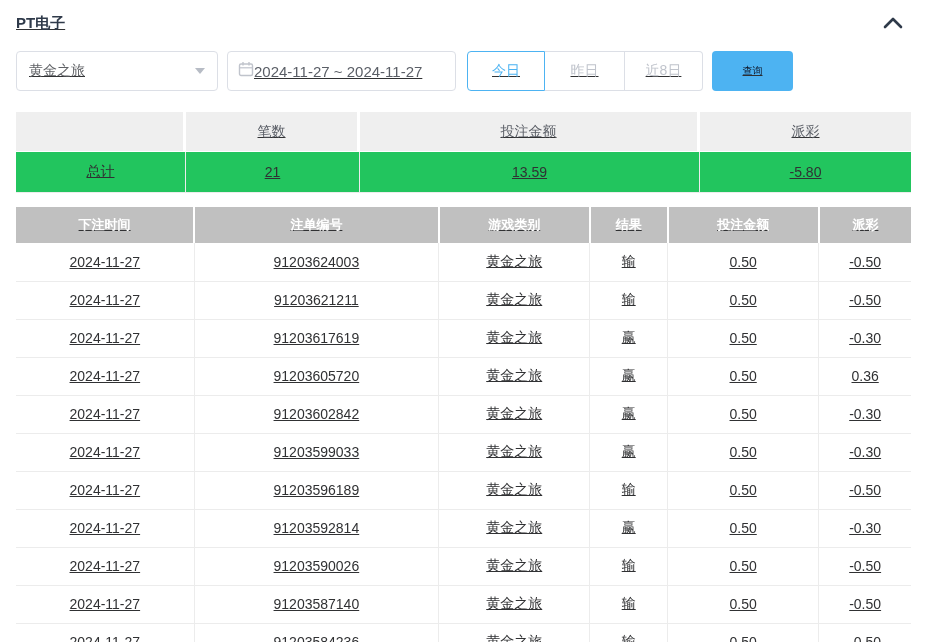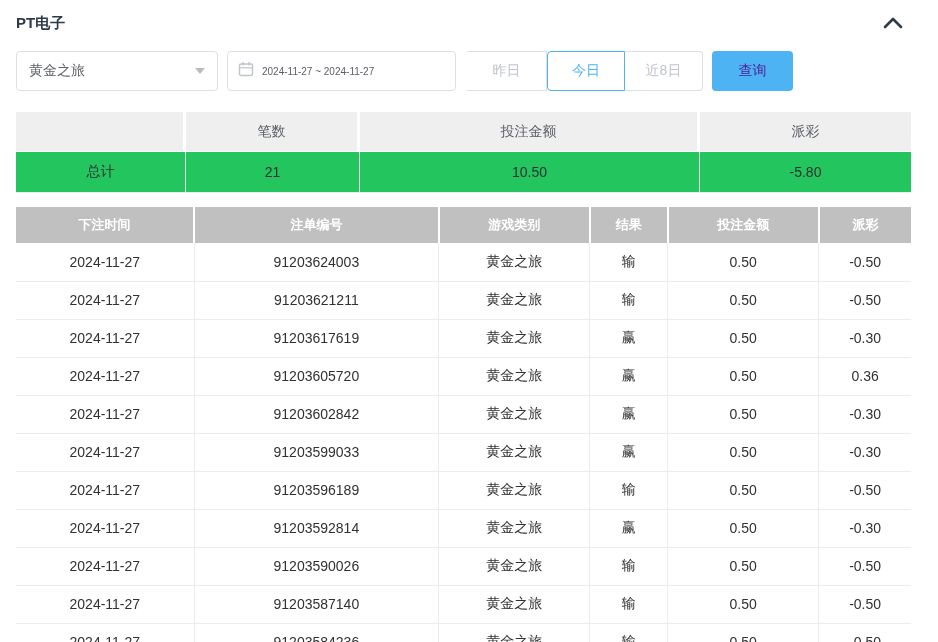--- a/index.html
+++ b/index.html
@@ -1,45 +1,45 @@
 <!DOCTYPE html>
 <html><head>
 <meta charset="utf-8">
 <style>
   * { margin: 0; padding: 0; box-sizing: border-box; }
   html, body { width: 938px; height: 642px; overflow: hidden; background: #fff;
     font-family: "Liberation Sans", "DejaVu Sans", sans-serif; color: #303133; }
-  .page { width: 938px; height: 642px; padding: 12px 0 0 16px; position: relative; }
+  .page { width: 938px; height: 642px; padding: 12px 0 0 16px; position: relative; text-decoration: underline; }
 
   
   .panel-header { display: flex; align-items: center; justify-content: space-between;
     padding-right: 33px; height: 22px; }
   .panel-title { font-size: 15px; font-weight: bold; color: #2f3a4a; }
   .collapse-btn { background: none; border: none; cursor: pointer; padding: 2px; line-height: 0; }
 
   
   .filters { display: flex; align-items: center; margin-top: 17px; height: 40px; }
   .select-box { width: 202px; height: 40px; border: 1px solid #dcdfe6; border-radius: 4px;
     background: #fff; display: flex; align-items: center; justify-content: space-between;
     padding: 0 12px; cursor: pointer; }
   .select-value { font-size: 14px; color: #606266; }
   .caret-down { width: 0; height: 0; border-left: 5px solid transparent; border-right: 5px solid transparent;
     border-top: 6px solid #b7bcc5; }
   .date-box { margin-left: 9px; width: 229px; height: 40px; border: 1px solid #dcdfe6; border-radius: 4px;
     display: flex; align-items: center; padding: 0 10px; cursor: pointer; }
-  .date-value { font-size: 10px; color: #5a5e66; margin-left: 8px; white-space: nowrap; }
+  .date-value { font-size: 15px; color: #5a5e66; white-space: nowrap; }
   .btn-group { display: flex; margin-left: 11px; }
   .quick-btn { height: 40px; background: #fff; border: 1px solid #dcdfe6; font-size: 14px;
     color: #c0c4cc; cursor: pointer; font-family: inherit; }
   .quick-btn.first { width: 78px; border-radius: 4px 0 0 4px; }
   .quick-btn.mid { width: 80px; border-left: none; }
   .quick-btn.last { width: 78px; border-left: none; border-radius: 0 4px 4px 0; }
   .quick-btn.active { border: 1px solid #4db3f2; color: #4db3f2; background: #fff; position: relative; z-index: 1; }
-  .search-btn { margin-left: 9px; width: 81px; height: 40px; background: #4db3f2; color: #4c1d95;
-    border: none; border-radius: 4px; font-size: 14px; cursor: pointer; font-family: inherit; }
+  .search-btn { margin-left: 9px; width: 81px; height: 40px; background: #4db3f2; color: #0f172a;
+    border: none; border-radius: 4px; font-size: 10px; cursor: pointer; font-family: inherit; }
 
   
   .summary { margin-top: 21px; width: 895px; }
   .summary-head { display: flex; }
   .summary-head .cell { background: #efefef; height: 39px; display: flex; align-items: center;
     justify-content: center; font-size: 14px; color: #5a5e66; }
   .summary-head .cell:not(:last-child) { border-right: 3px solid #fff; }
   .summary-row { display: flex; border-bottom: 1px solid #ececec; margin-top: 1px; }
   .summary-row .cell { height: 40px; display: flex; align-items: center; justify-content: center;
     font-size: 14px; color: #303133; background: #22c55e; }
@@ -86,39 +86,39 @@
           <rect x="1.5" y="3" width="13" height="11.5" rx="1.5" fill="none" stroke="#c0c4cc" stroke-width="1.4"></rect>
           <line x1="5" y1="1" x2="5" y2="4.5" stroke="#c0c4cc" stroke-width="1.4"></line>
           <line x1="11" y1="1" x2="11" y2="4.5" stroke="#c0c4cc" stroke-width="1.4"></line>
           <line x1="1.5" y1="6.8" x2="14.5" y2="6.8" stroke="#c0c4cc" stroke-width="1.2"></line>
         </svg>
       </span>
       <span class="date-value">2024-11-27 ~ 2024-11-27</span>
     </div>
 
     <div class="btn-group">
+      <button class="quick-btn first active">今日</button>
       <button class="quick-btn mid">昨日</button>
-      <button class="quick-btn first active">今日</button>
       <button class="quick-btn last">近8日</button>
     </div>
 
     <button class="search-btn">查询</button>
   </div>
 
   <div class="summary">
     <div class="summary-head">
       <div class="cell s1"></div>
       <div class="cell s2">笔数</div>
       <div class="cell s3">投注金额</div>
       <div class="cell s4">派彩</div>
     </div>
     <div class="summary-row">
       <div class="cell s1">总计</div>
       <div class="cell s2">21</div>
-      <div class="cell s3">10.50</div>
+      <div class="cell s3">13.59</div>
       <div class="cell s4 neg">-5.80</div>
     </div>
   </div>
 
   <table class="bets">
     <thead>
       <tr>
         <th class="c1">下注时间</th>
         <th class="c2">注单编号</th>
         <th class="c3">游戏类别</th>

